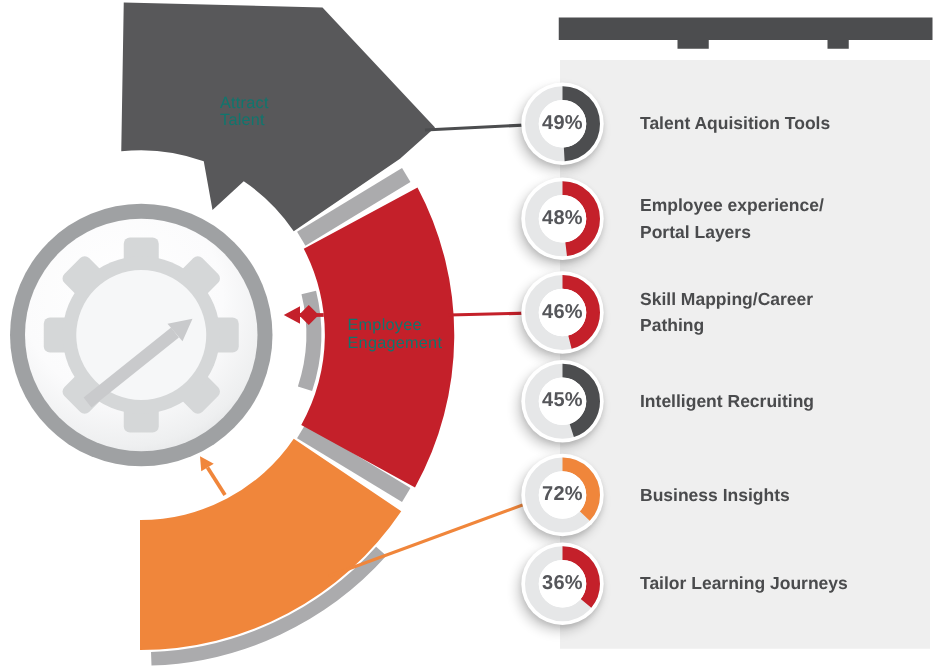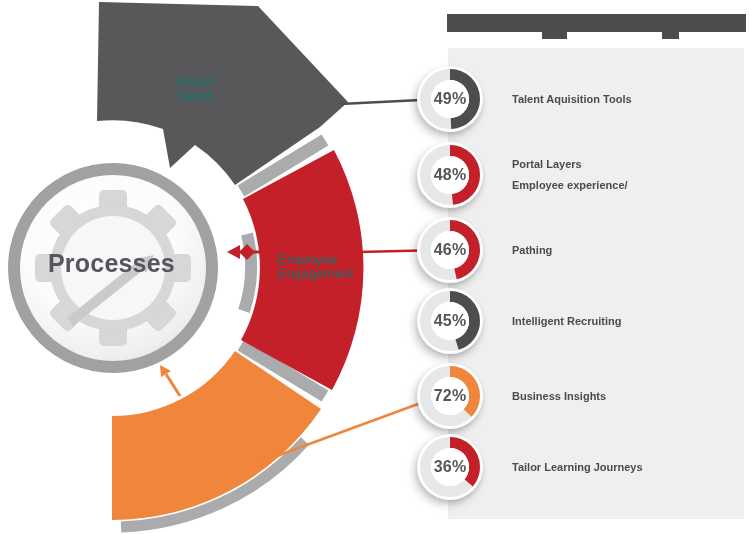--- a/index.html
+++ b/index.html
@@ -37,21 +37,21 @@
     position:absolute;left:0;top:-33px;width:66px;height:66px;border-radius:50%;
     background:#ffffff;box-shadow:-3px 5px 9px rgba(0,0,0,.20), 0 2px 4px rgba(0,0,0,.10);
   }
   .donut svg{position:absolute;left:0;top:0;}
   .pct{
     position:absolute;left:0;top:0;width:66px;height:66px;display:flex;align-items:center;justify-content:center;
     font-size:16px;font-weight:700;color:var(--c-title-text);letter-spacing:.2px;text-align:center;
   }
   .metric-label{
     position:absolute;left:95px;top:0;transform:translateY(-50%);
-    color:var(--c-label-text);font-size:11px;font-weight:600;line-height:21px;white-space:nowrap;
+    color:var(--c-label-text);font-size:14px;font-weight:600;line-height:21px;white-space:nowrap;
   }
   .metric-label span{display:block;}
 </style>
 </head>
 <body>
 
 <div class="stage">
 
   <div class="panel"></div>
 
@@ -106,21 +106,20 @@
         <rect x="99" y="190" width="28" height="26" rx="5" transform="rotate(315 113 268)"></rect>
         <circle cx="113" cy="268" r="63"></circle>
       </g>
       <circle cx="113" cy="268" r="52" fill="#F6F7F8"></circle>
       <line x1="70" y1="322" x2="140" y2="266" stroke="#C9CACC" stroke-width="10"></line>
       <polygon points="154,255 146,273 134,259" fill="#C9CACC"></polygon>
     </g>
   </svg>
 
   <div class="hub-title">
-    <span>Processes</span>
   </div>
 
   <div class="seg-label" style="left:176px;top:75px;">
     <span>Attract</span>
     <span>Talent</span>
   </div>
   <div class="seg-label" style="left:278px;top:253px;">
     <span>Employee</span>
     <span>Engagement</span>
   </div>
@@ -142,34 +141,35 @@
   <div class="metric-row" style="top:175px">
     <div class="donut">
         <svg width="66" height="66" viewBox="0 0 66 66">
           <circle cx="33" cy="33" r="24.5" fill="none" stroke="#E6E7E8" stroke-width="11"></circle>
           <circle cx="33" cy="33" r="24.5" fill="none" stroke="#C4202A" stroke-width="11" stroke-dasharray="73.89 153.94" transform="rotate(-90 33 33)"></circle>
           <circle cx="33" cy="33" r="19" fill="#ffffff"></circle>
         </svg>
       <span class="pct">48%</span>
     </div>
     <div class="metric-label">
+      <span>Employee experience/</span>
       <span>Portal Layers</span>
-      <span>Employee experience/</span>
     </div>
   </div>
   <div class="metric-row" style="top:250px">
     <div class="donut">
         <svg width="66" height="66" viewBox="0 0 66 66">
           <circle cx="33" cy="33" r="24.5" fill="none" stroke="#E6E7E8" stroke-width="11"></circle>
           <circle cx="33" cy="33" r="24.5" fill="none" stroke="#C4202A" stroke-width="11" stroke-dasharray="70.81 153.94" transform="rotate(-90 33 33)"></circle>
           <circle cx="33" cy="33" r="19" fill="#ffffff"></circle>
         </svg>
       <span class="pct">46%</span>
     </div>
     <div class="metric-label">
+      <span>Skill Mapping/Career</span>
       <span>Pathing</span>
     </div>
   </div>
   <div class="metric-row" style="top:321px">
     <div class="donut">
         <svg width="66" height="66" viewBox="0 0 66 66">
           <circle cx="33" cy="33" r="24.5" fill="none" stroke="#E6E7E8" stroke-width="11"></circle>
           <circle cx="33" cy="33" r="24.5" fill="none" stroke="#4C4D4F" stroke-width="11" stroke-dasharray="69.27 153.94" transform="rotate(-90 33 33)"></circle>
           <circle cx="33" cy="33" r="19" fill="#ffffff"></circle>
         </svg>

